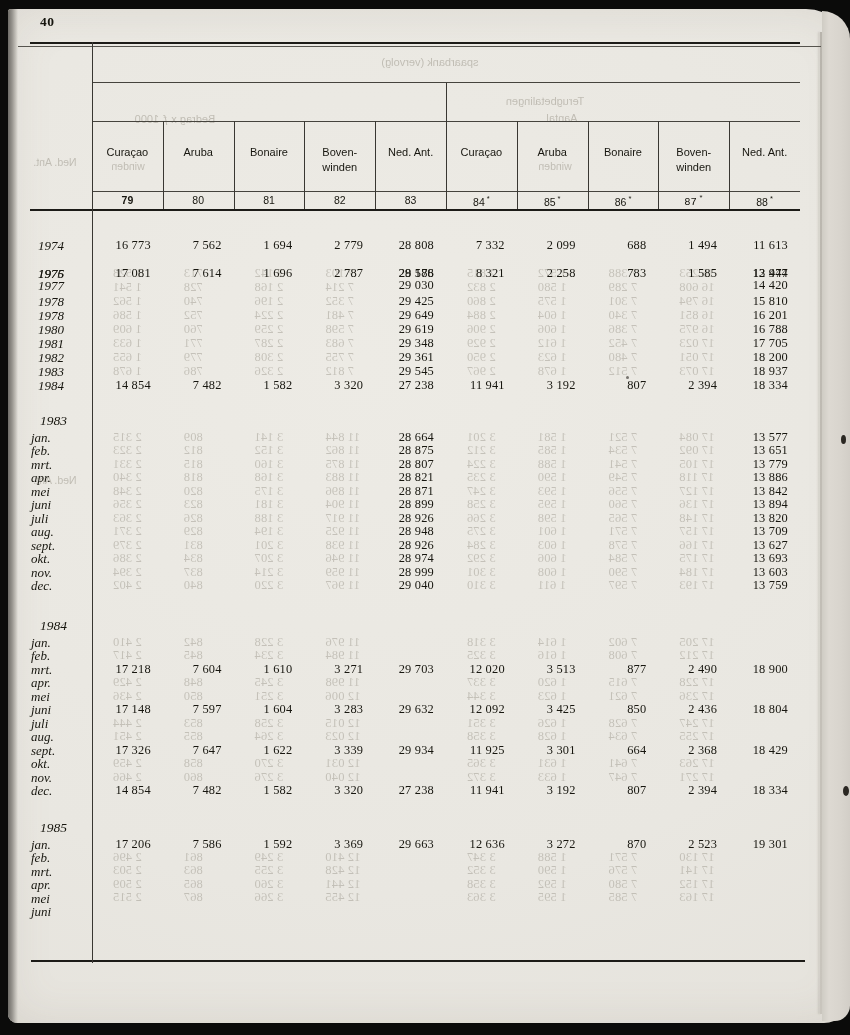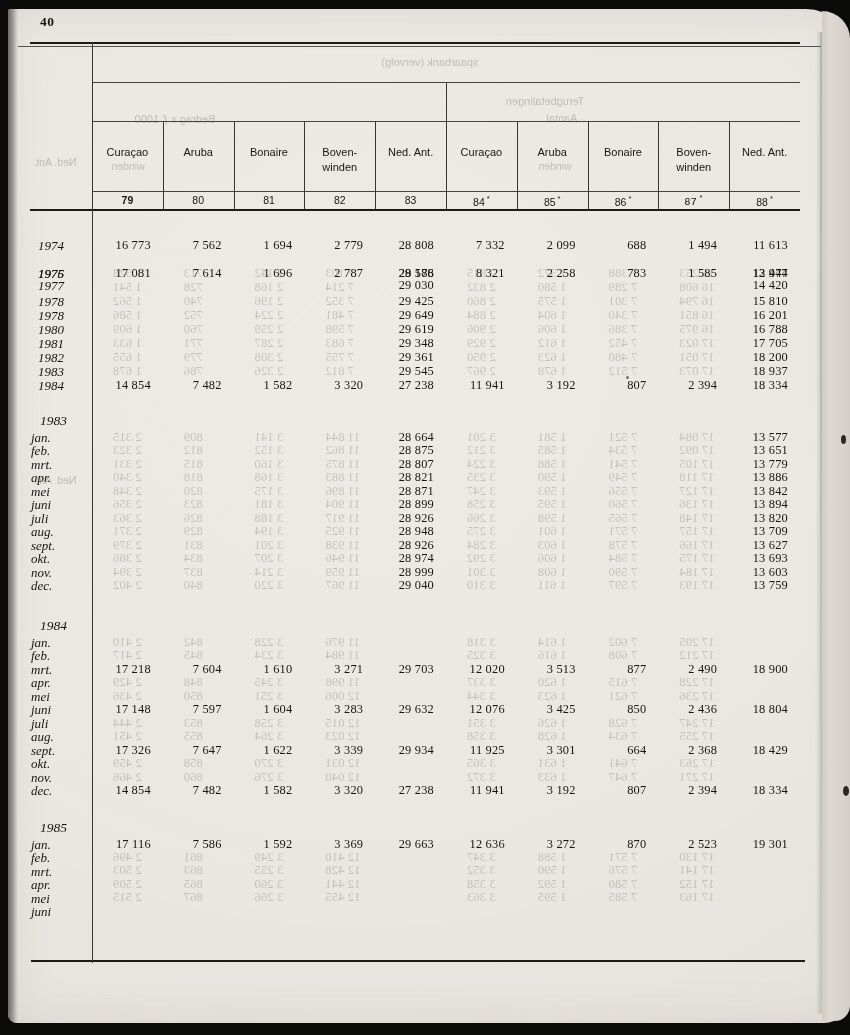--- a/index.html
+++ b/index.html
@@ -938,21 +938,21 @@
         <div class="rcell"></div>
         <div class="rcell"></div>
       </div>
       <div class="row months" style="top: 702.25px; height: 13.45px; line-height: 13.45px;">
         <div class="rlabel">juni</div>
         <div class="rcell">17 148</div>
         <div class="rcell">7 597</div>
         <div class="rcell">1 604</div>
         <div class="rcell">3 283</div>
         <div class="rcell">29 632</div>
-        <div class="rcell">12 076</div>
+        <div class="rcell">12 092</div>
         <div class="rcell">3 425</div>
         <div class="rcell">850</div>
         <div class="rcell">2 436</div>
         <div class="rcell">18 804</div>
       </div>
       <div class="row months" style="top: 715.7px; height: 13.45px; line-height: 13.45px;">
         <div class="rlabel">juli</div>
         <div class="rcell"></div>
         <div class="rcell"></div>
         <div class="rcell"></div>
@@ -1025,21 +1025,21 @@
         <div class="rcell">27 238</div>
         <div class="rcell">11 941</div>
         <div class="rcell">3 192</div>
         <div class="rcell">807</div>
         <div class="rcell">2 394</div>
         <div class="rcell">18 334</div>
       </div>
       <div class="sec-h" style="top: 820px;">1985</div>
       <div class="row months" style="top: 837px; height: 13.45px; line-height: 13.45px;">
         <div class="rlabel">jan.</div>
-        <div class="rcell">17 116</div>
+        <div class="rcell">17 206</div>
         <div class="rcell">7 586</div>
         <div class="rcell">1 592</div>
         <div class="rcell">3 369</div>
         <div class="rcell">29 663</div>
         <div class="rcell">12 636</div>
         <div class="rcell">3 272</div>
         <div class="rcell">870</div>
         <div class="rcell">2 523</div>
         <div class="rcell">19 301</div>
       </div>

